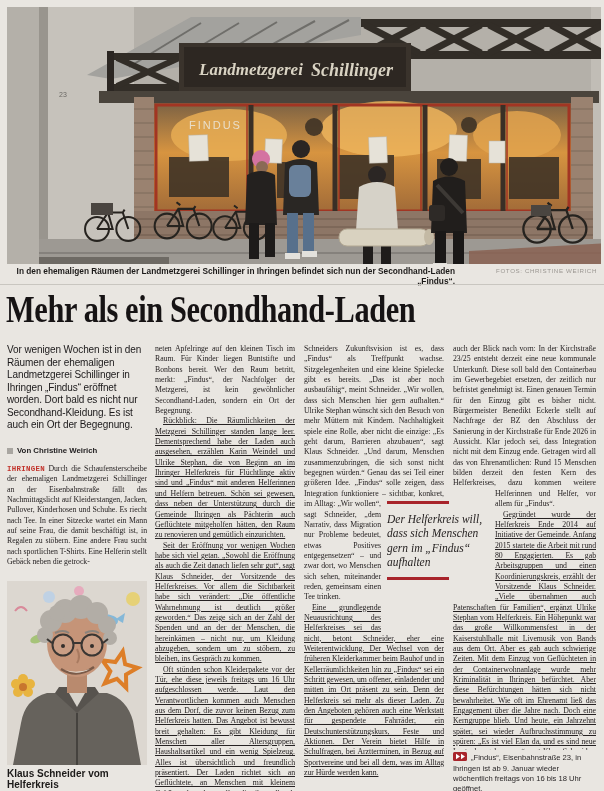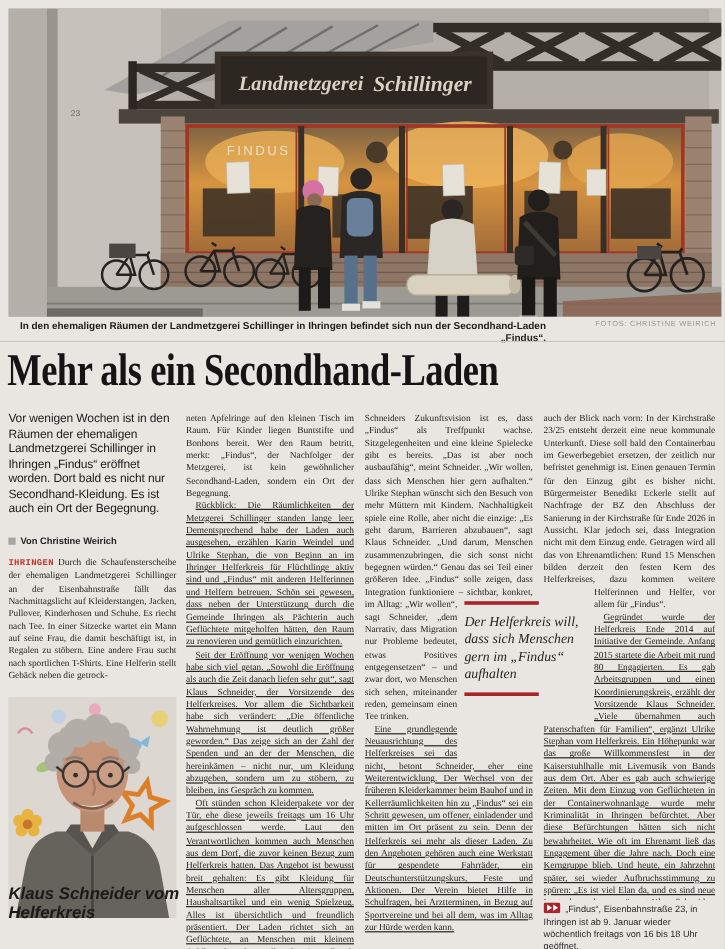--- a/index.html
+++ b/index.html
@@ -45,22 +45,22 @@
   .dateline{font-family:Liberation Mono, monospace;font-weight:bold;font-size:7.4px;letter-spacing:.3px;color:#c2342c;}
   
   .qspace-r{float:right;width:63px;height:286px;shape-outside:inset(157px 0 0 0);}
   .qspace-l{float:left;width:42px;height:256px;shape-outside:inset(150px 0 0 0);}
   
   .pull-quote{position:absolute;left:387px;top:501px;width:98px;z-index:3;}
   .q-rule{width:62px;height:3px;background:#a8242b;}
   .q-text{font-family:"Liberation Serif",serif;font-style:italic;font-size:11.5px;line-height:14.4px;color:#262222;margin:8px 0 7px 0;}
   
   .portrait-wrap{position:absolute;left:7px;top:581px;width:140px;height:184px;background:#dcd7d0;overflow:hidden;}
-  .portrait-caption{position:absolute;left:7px;top:736px;width:150px;
-    font-family:"Liberation Sans",sans-serif;font-weight:bold;font-size:14px;color:#1c1a19;font-style:italic;}
+  .portrait-caption{position:absolute;left:7px;top:768px;width:150px;
+    font-family:"Liberation Sans",sans-serif;font-weight:bold;font-size:10px;color:#1c1a19;}
   
   .info-box{position:absolute;left:453px;top:752px;width:143px;
     font-family:"Liberation Sans",sans-serif;font-size:7.6px;line-height:10px;color:#2a2728;text-align:left;}
   .info-marker{display:inline-block;vertical-align:-1px;margin-right:4px;}
   .info-title{font-weight:normal;}
 </style>
 </head>
 <body>
 
 <div class="page">

